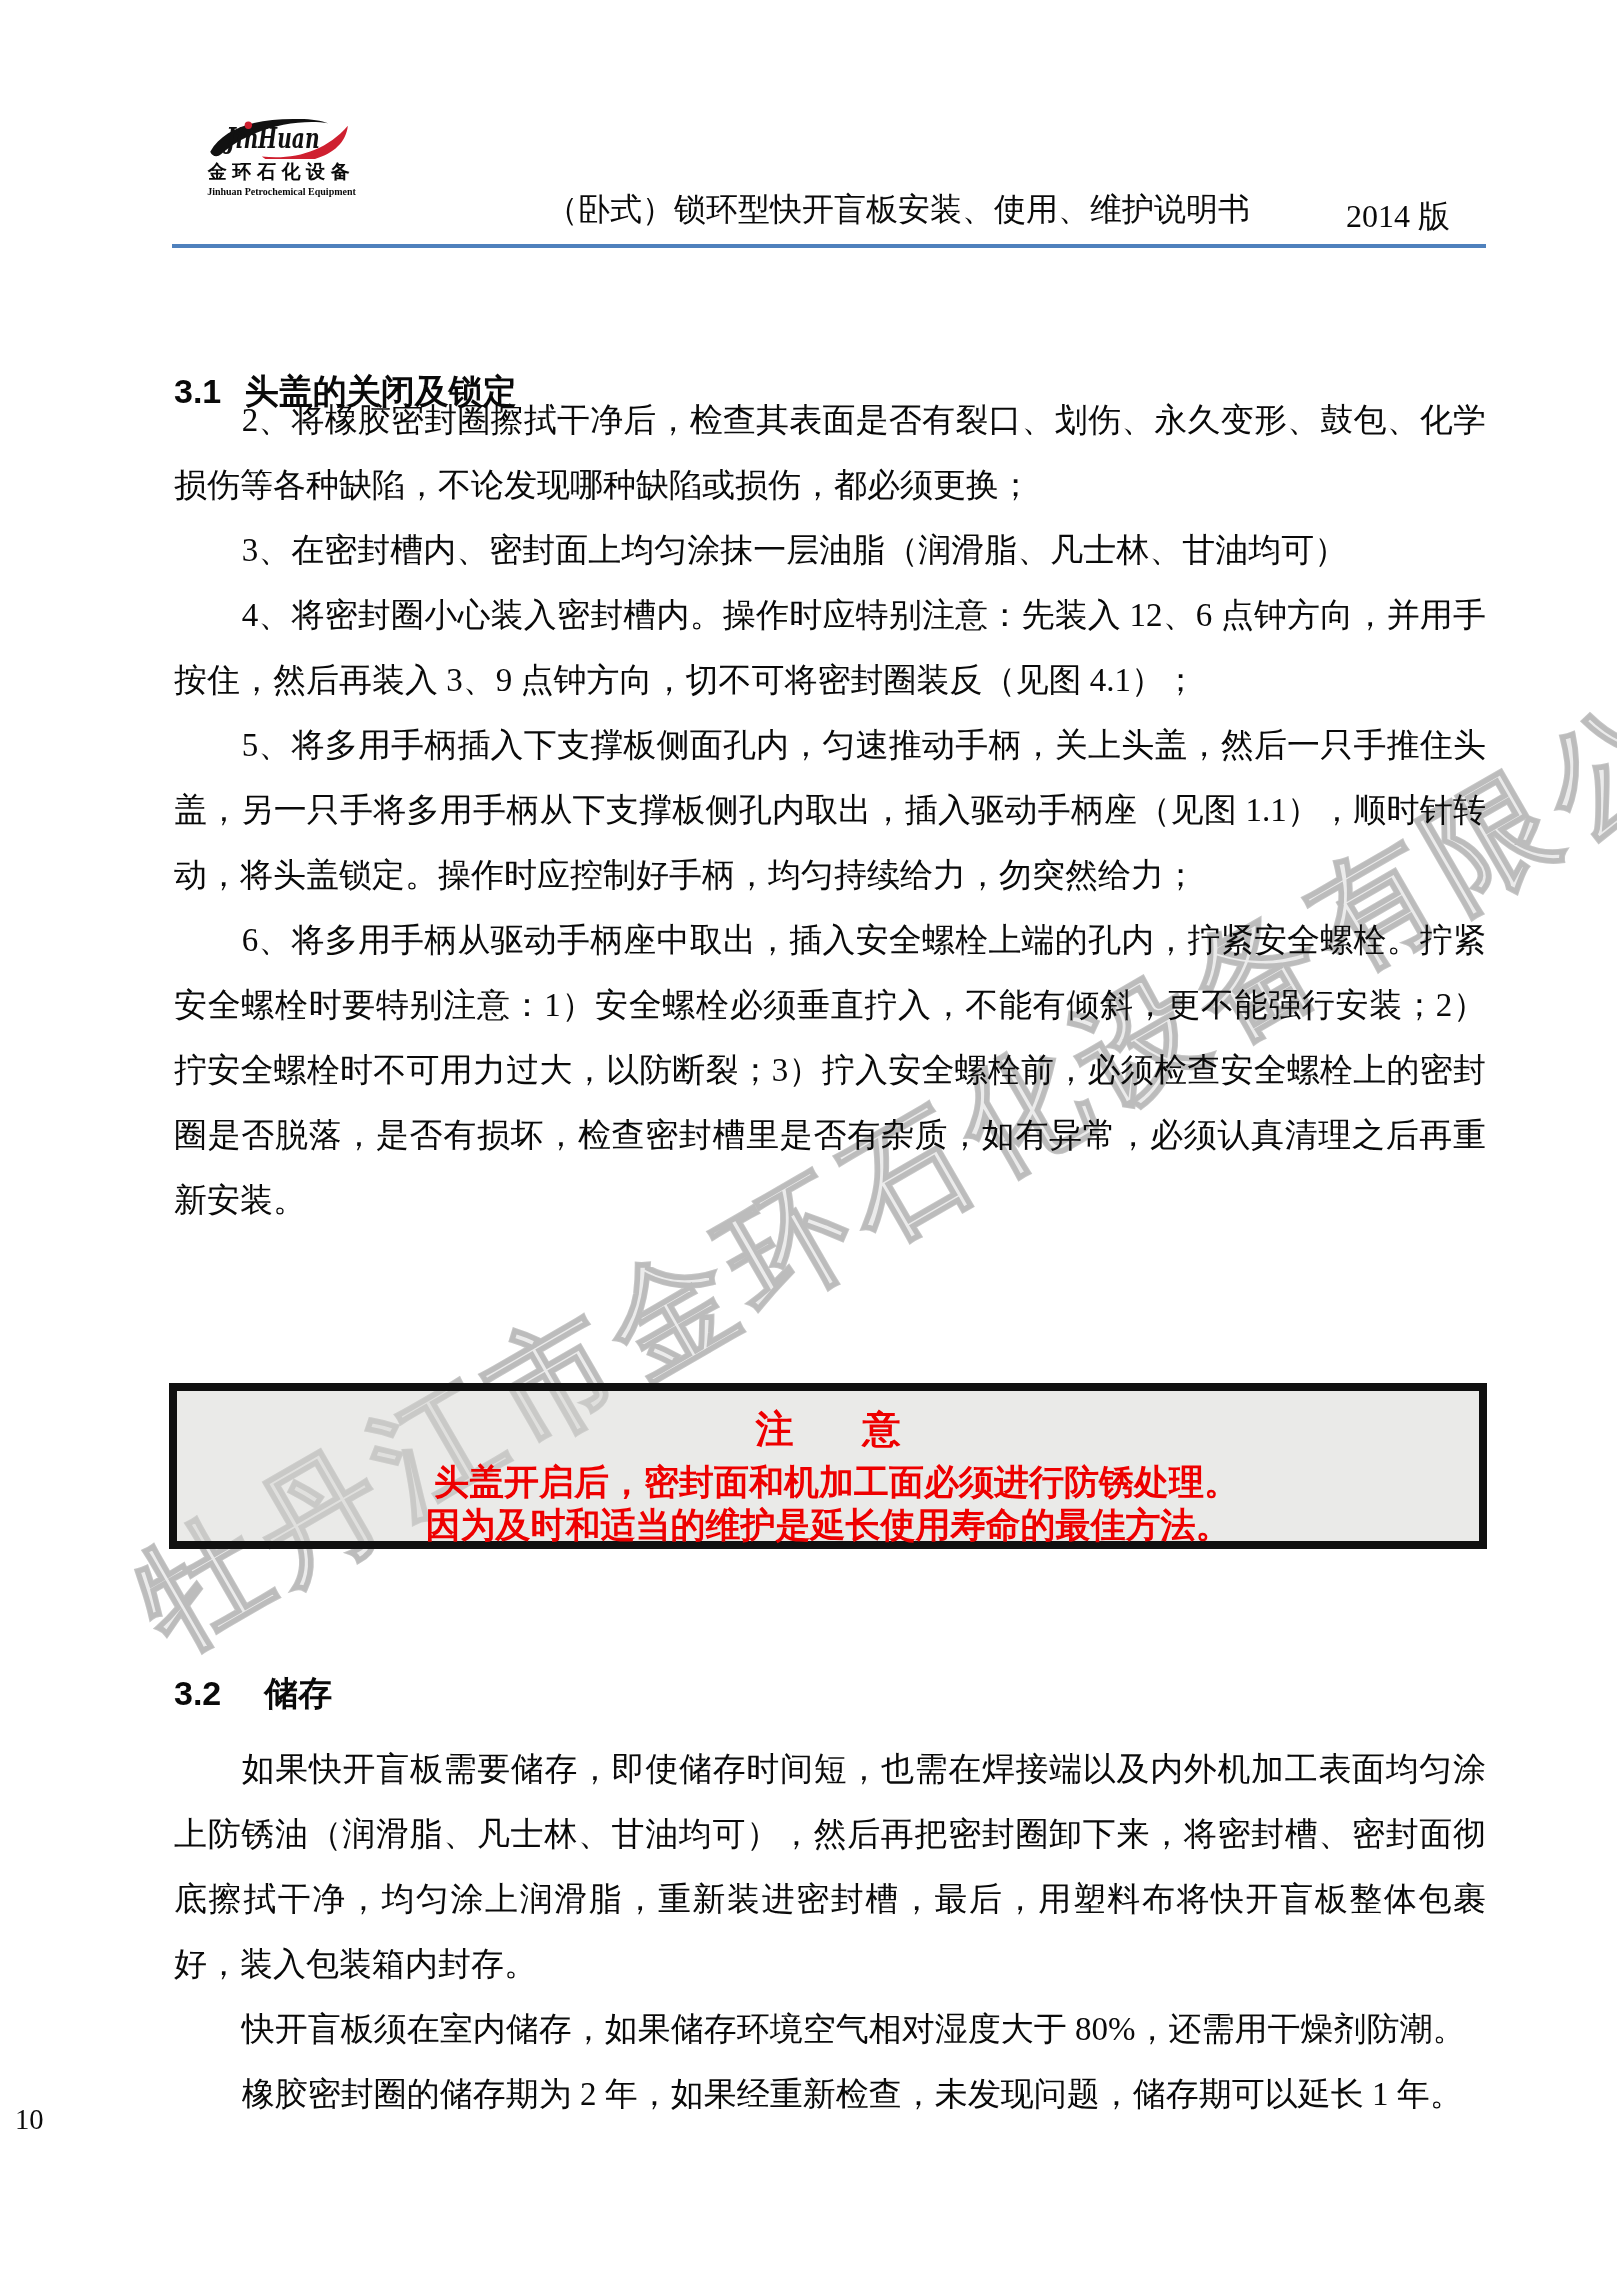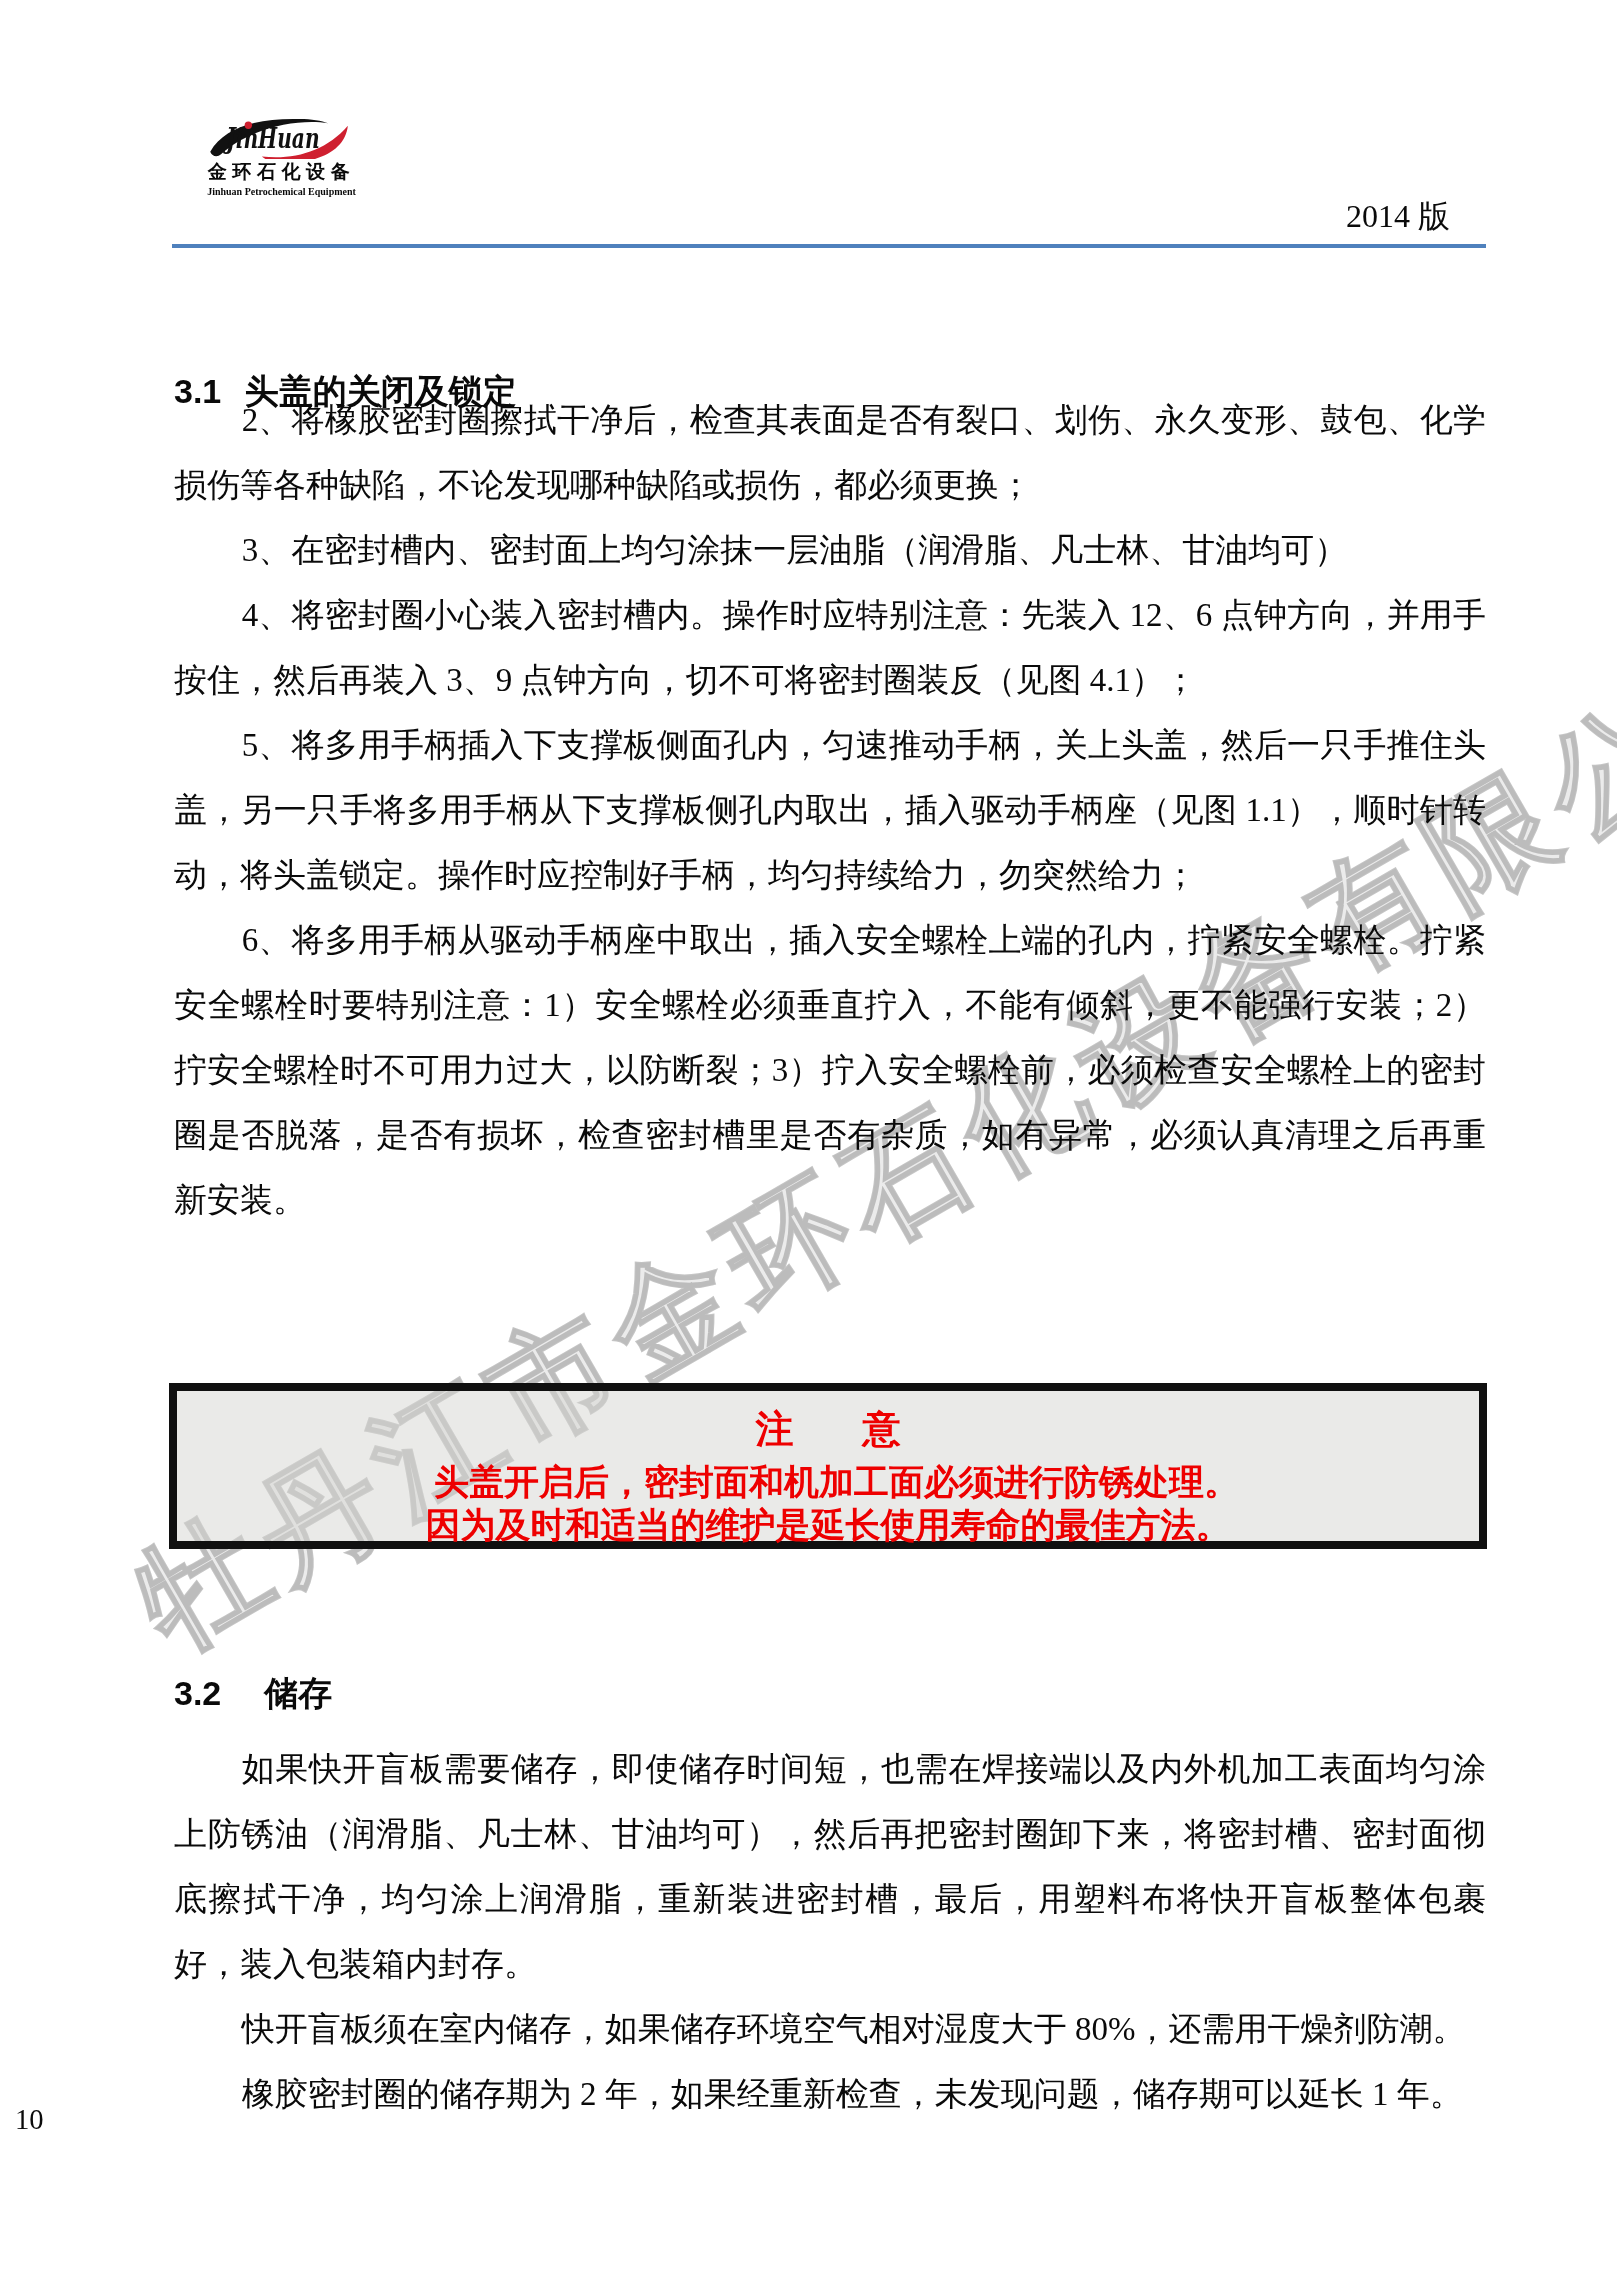--- a/index.html
+++ b/index.html
@@ -103,20 +103,21 @@
     <svg width="149" height="43" viewBox="0 0 240 70">
       <path d="M4,58 C26,20 78,3 150,5 C168,5 186,8 196,12 C150,4 70,18 22,62 C14,69 7,65 4,58 Z" fill="#111111"></path>
       <path d="M88,66 C140,72 192,58 228,16 C224,56 180,78 120,76 C106,76 95,72 88,66 Z" fill="#cf2030"></path>
       <text x="30" y="52" textLength="152" lengthAdjust="spacingAndGlyphs" font-family="DejaVu Serif, Liberation Serif, serif" font-style="italic" font-weight="bold" font-size="44" fill="#111111">JinHuan</text>
       <circle cx="66" cy="15" r="6" fill="#cf2030"></circle>
     </svg>
     <div class="logo-cn">金环石化设备</div>
     <div class="logo-en">Jinhuan Petrochemical Equipment</div>
   </div>
 
+  <div class="hdr doc-title">（卧式）锁环型快开盲板安装、使用、维护说明书</div>
   <div class="hdr doc-edition">2014 版</div>
   <div class="hdr header-rule"></div>
 
   <h2 class="sec sec-1">
     <span class="sec-num">3.1</span><span class="sec-title">头盖的关闭及锁定</span>
   </h2>
 
   <div class="bodyblock bodyblock-1">
     <p>2、将橡胶密封圈擦拭干净后，检查其表面是否有裂口、划伤、永久变形、鼓包、化学损伤等各种缺陷，不论发现哪种缺陷或损伤，都必须更换；</p>
     <p>3、在密封槽内、密封面上均匀涂抹一层油脂（润滑脂、凡士林、甘油均可）</p>

